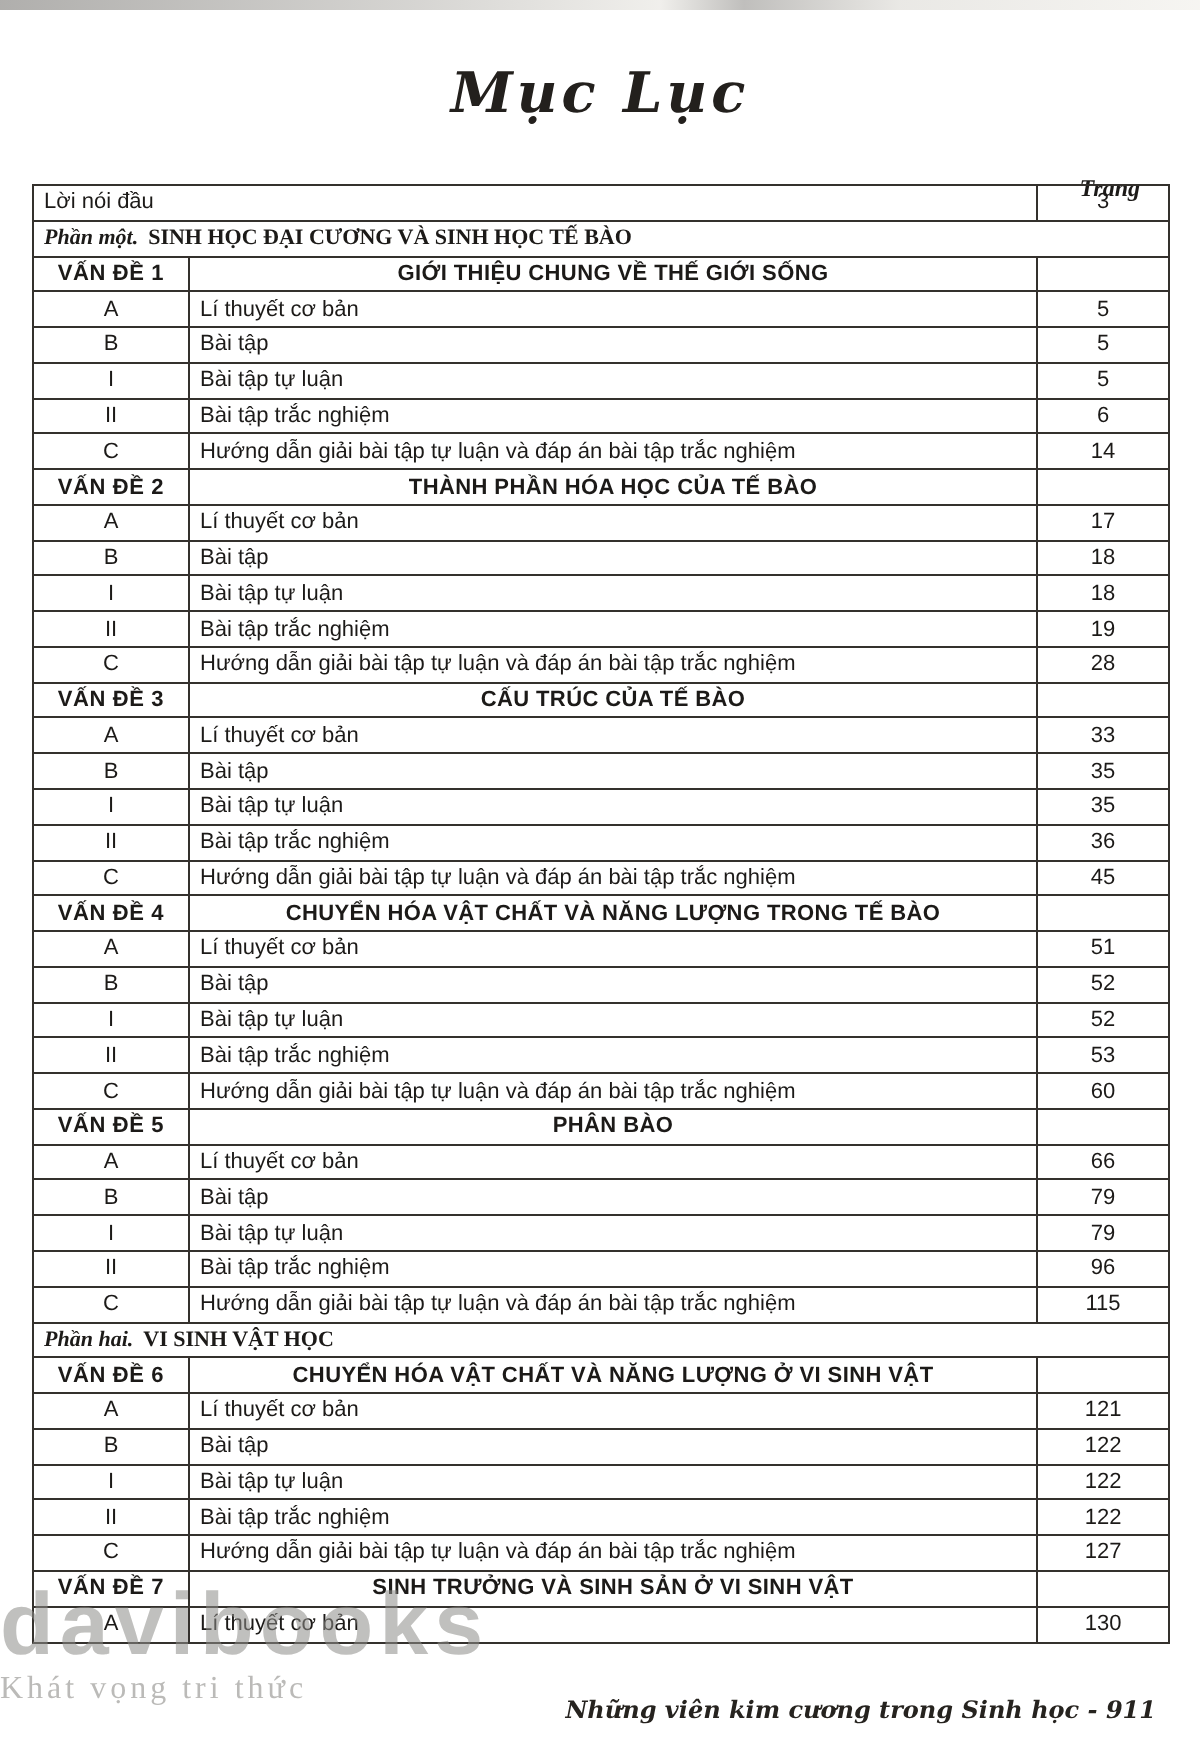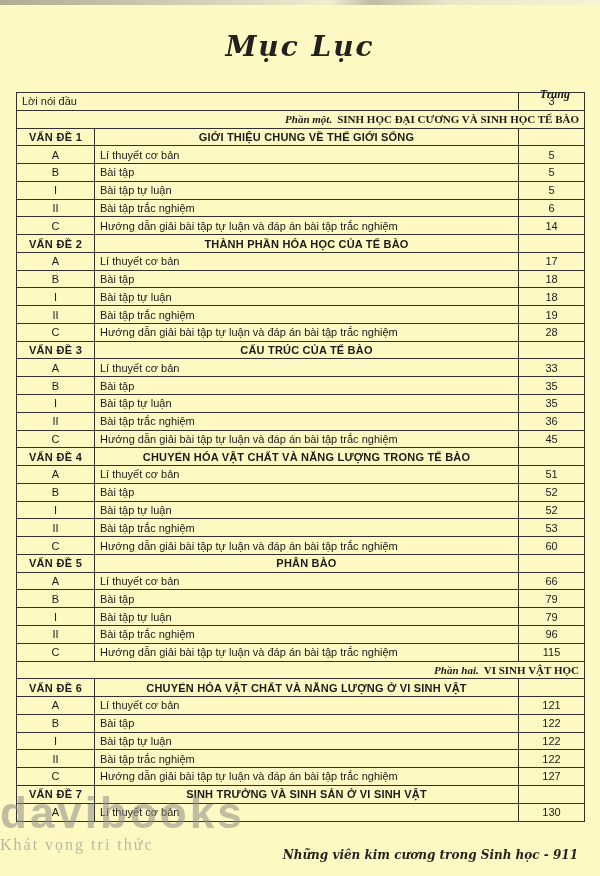--- a/index.html
+++ b/index.html
@@ -1,21 +1,21 @@
 <!DOCTYPE html>
 <html><head>
 <meta charset="utf-8">
 <style>
   * { box-sizing: border-box; }
   html,body { margin:0; padding:0; background:#b9b7b2; }
   .page {
     position: relative;
     width: 600px; height: 876px;
     margin: 0 auto;
-    background: #fef9c3;
+    background: #ffffff;
     font-family: "Liberation Sans", sans-serif;
     color: #1c1a18;
     overflow: hidden;
   }
   .scan-edge-top {
     position:absolute; top:0; left:0; right:0; height:5px;
     background: linear-gradient(to right, #6f6d69 0%, #b5b3ae 35%, #e4e2dc 55%, #8c8a86 62%, #d8d6d0 75%, #efede7 100%);
     opacity:.55;
   }
   .page-title {
@@ -42,21 +42,21 @@
     font-size:11px;
     padding:0 5px;
     overflow:hidden; white-space:nowrap;
     vertical-align:middle;
   }
   .c-label { text-align:center; }
   .c-text  { text-align:left; padding-left:9px; }
   .c-intro { padding-left:7px; }
   .c-page  { text-align:center; }
   .c-part  {
-    text-align:right;
+    text-align:left;
     font-family:"Liberation Serif", serif;
     font-weight:bold; font-size:13.5px;
   }
   .part-prefix { font-style:italic; margin-right:5px; }
   .c-topiclabel { font-weight:bold; font-size:10.5px; letter-spacing:.3px; }
   .c-topictitle { text-align:center; font-weight:bold; font-size:11.5px; letter-spacing:.2px; }
   .watermark {
     position:absolute; top:790px; left:0; width:100%;
     text-align:left; pointer-events:none;
     color:#8e8d89;

